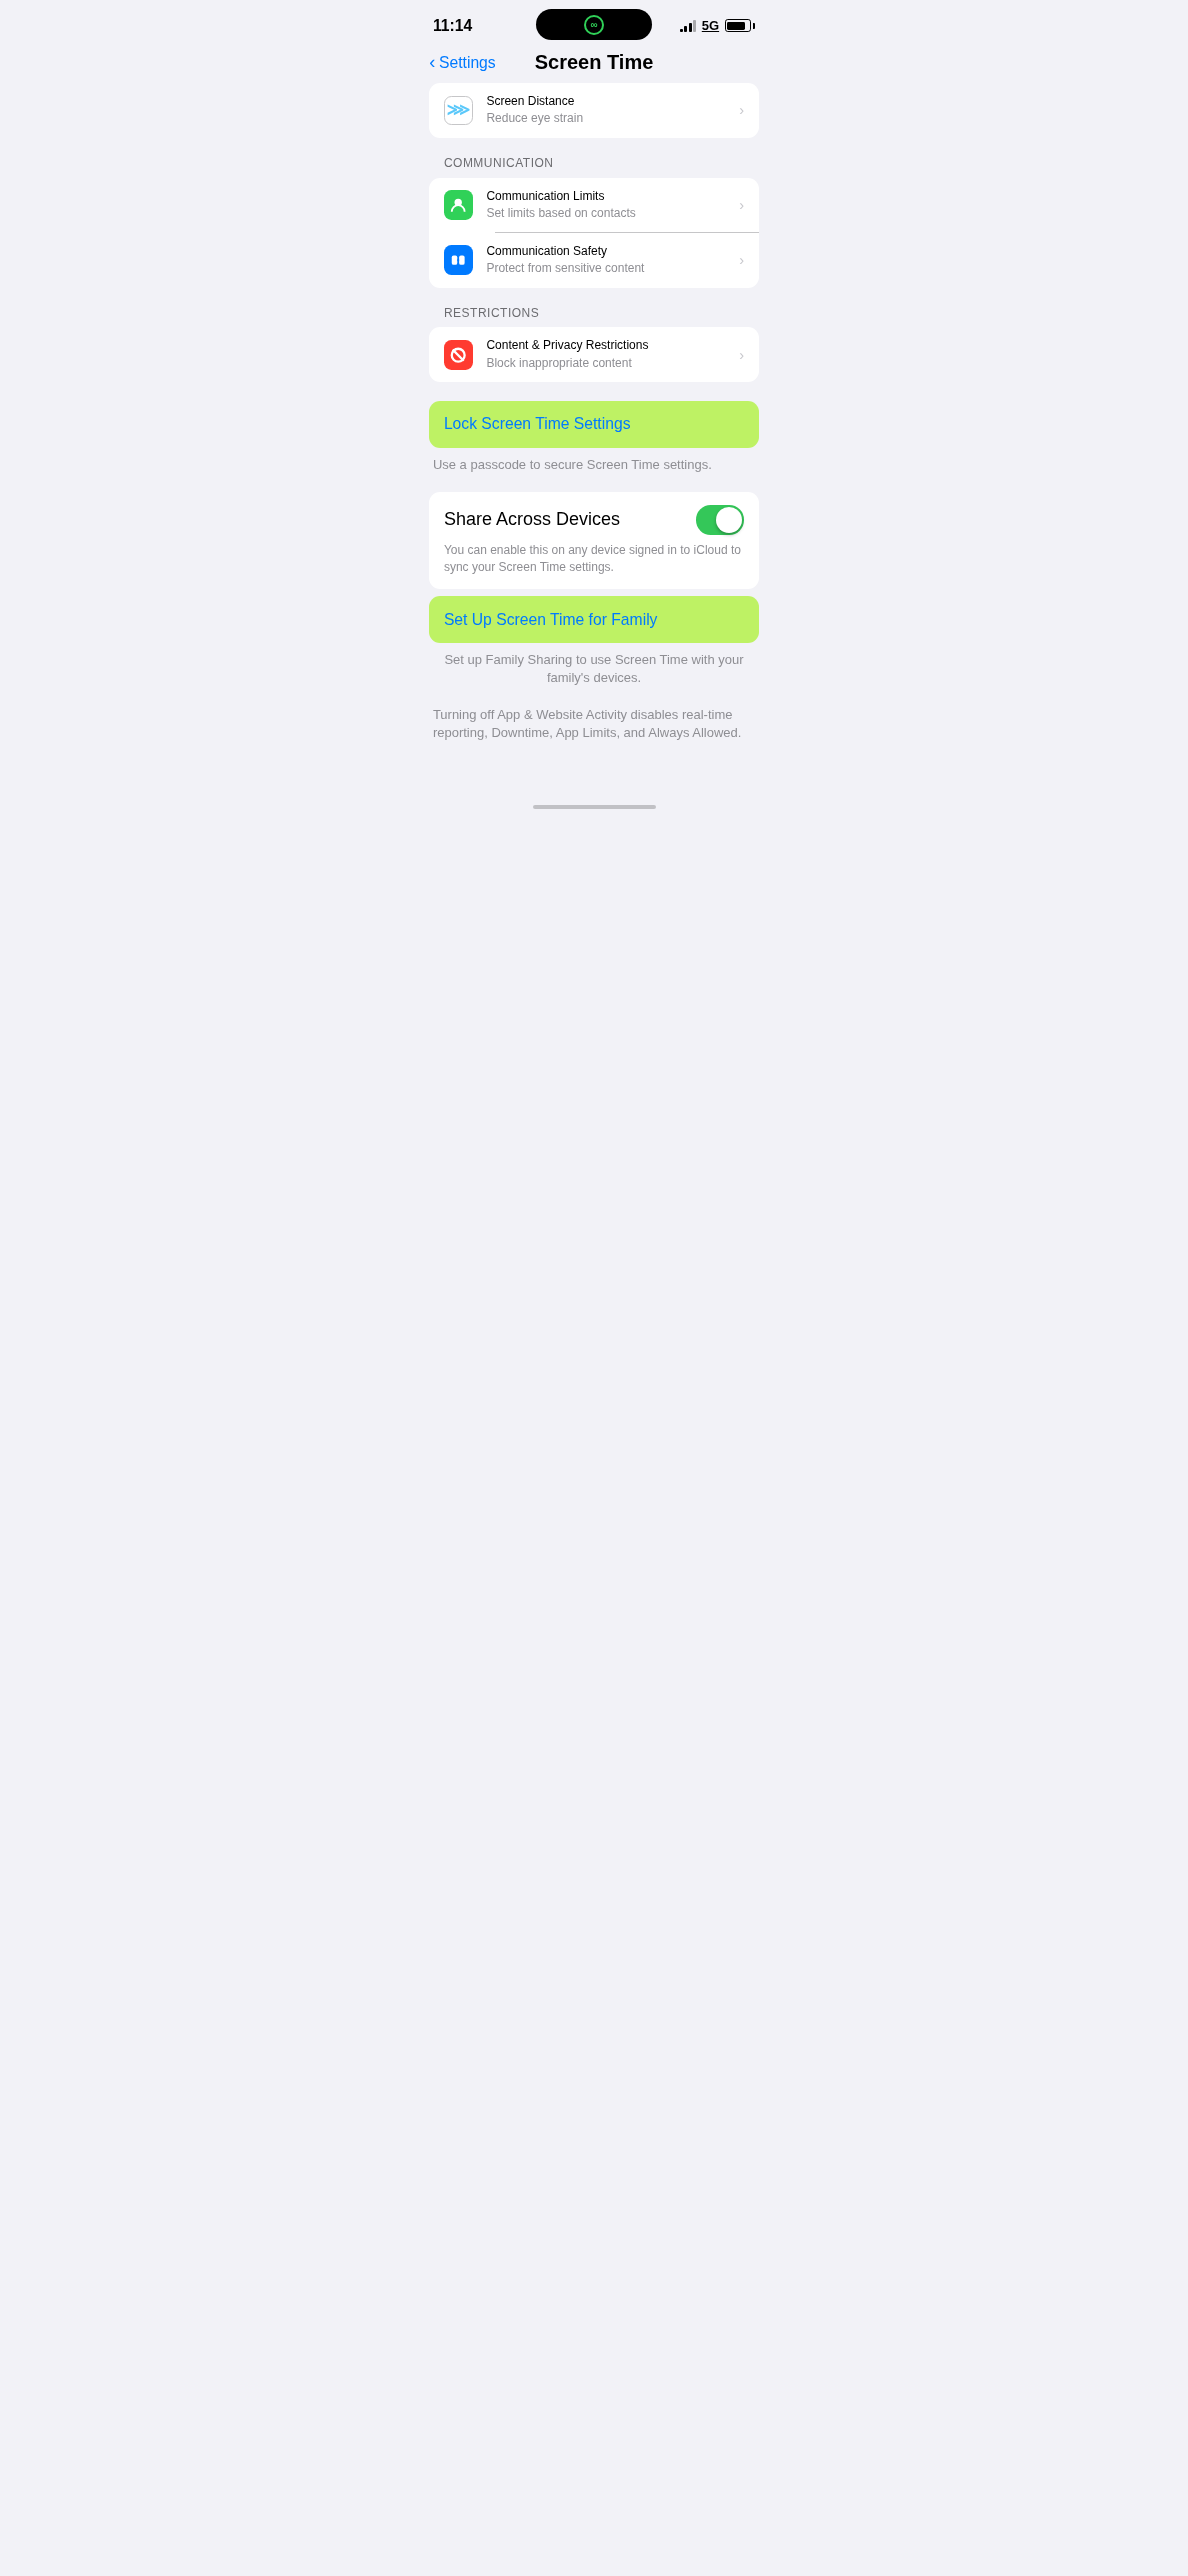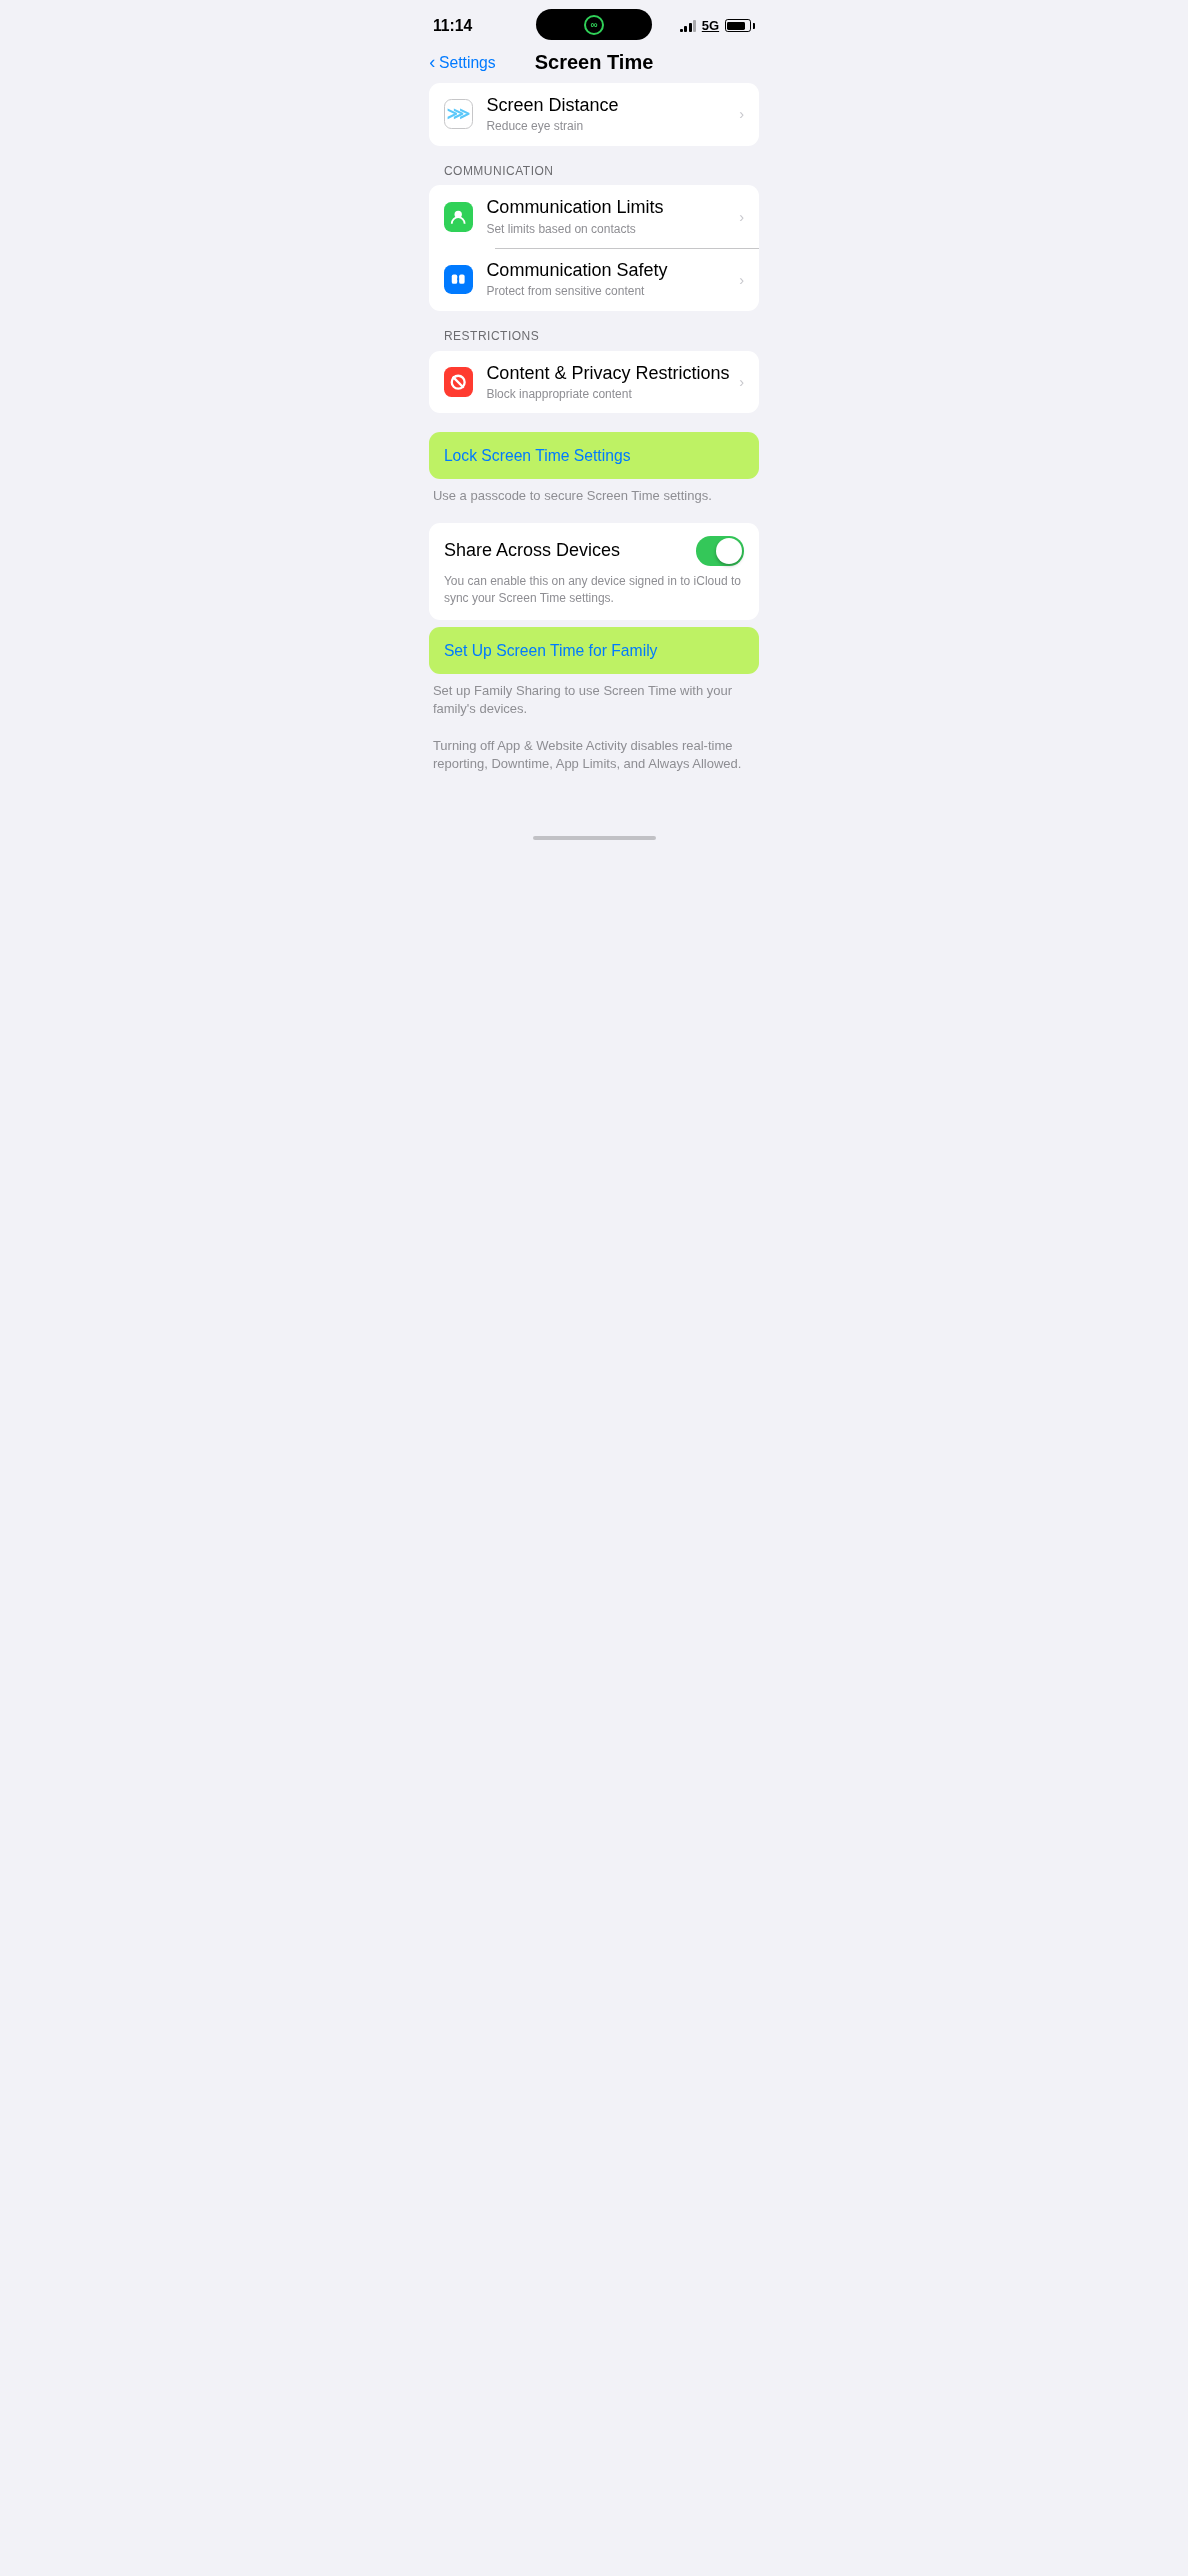--- a/index.html
+++ b/index.html
@@ -235,21 +235,21 @@
 
     .item-icon.content-privacy {
       background: #ff3b30;
     }
 
     .item-text {
       flex: 1;
     }
 
     .item-title {
-      font-size: 18px;
+      font-size: 12px;
       color: #000;
       font-weight: 400;
       line-height: 1.3;
     }
 
     .item-subtitle {
       font-size: 12px;
       color: #8e8e93;
       margin-top: 1.8px;
       line-height: 1.3;
@@ -501,21 +501,21 @@
         </div>
       </div>
       <div class="toggle-desc">You can enable this on any device signed in to iCloud to sync your Screen Time settings.</div>
     </div>
   </div>
 
   <div class="section">
     <div class="link-card">
       <div class="link-card-title">Set Up Screen Time for Family</div>
     </div>
-    <div class="link-card-subtitle" style="padding: 0 3.7px;">Set up Family Sharing to use Screen Time with your family's devices.</div>
+    <div class="link-card-subtitle" style="padding: 0 3.7px; text-align: center;">Set up Family Sharing to use Screen Time with your family's devices.</div>
   </div>
 
   <div class="section">
     <div class="red-action-desc" style="padding: 0 3.7px;">Turning off App &amp; Website Activity disables real-time reporting, Downtime, App Limits, and Always Allowed.</div>
   </div>
 
 </div>
 
 <div class="home-indicator">
   <div class="home-bar"></div>

